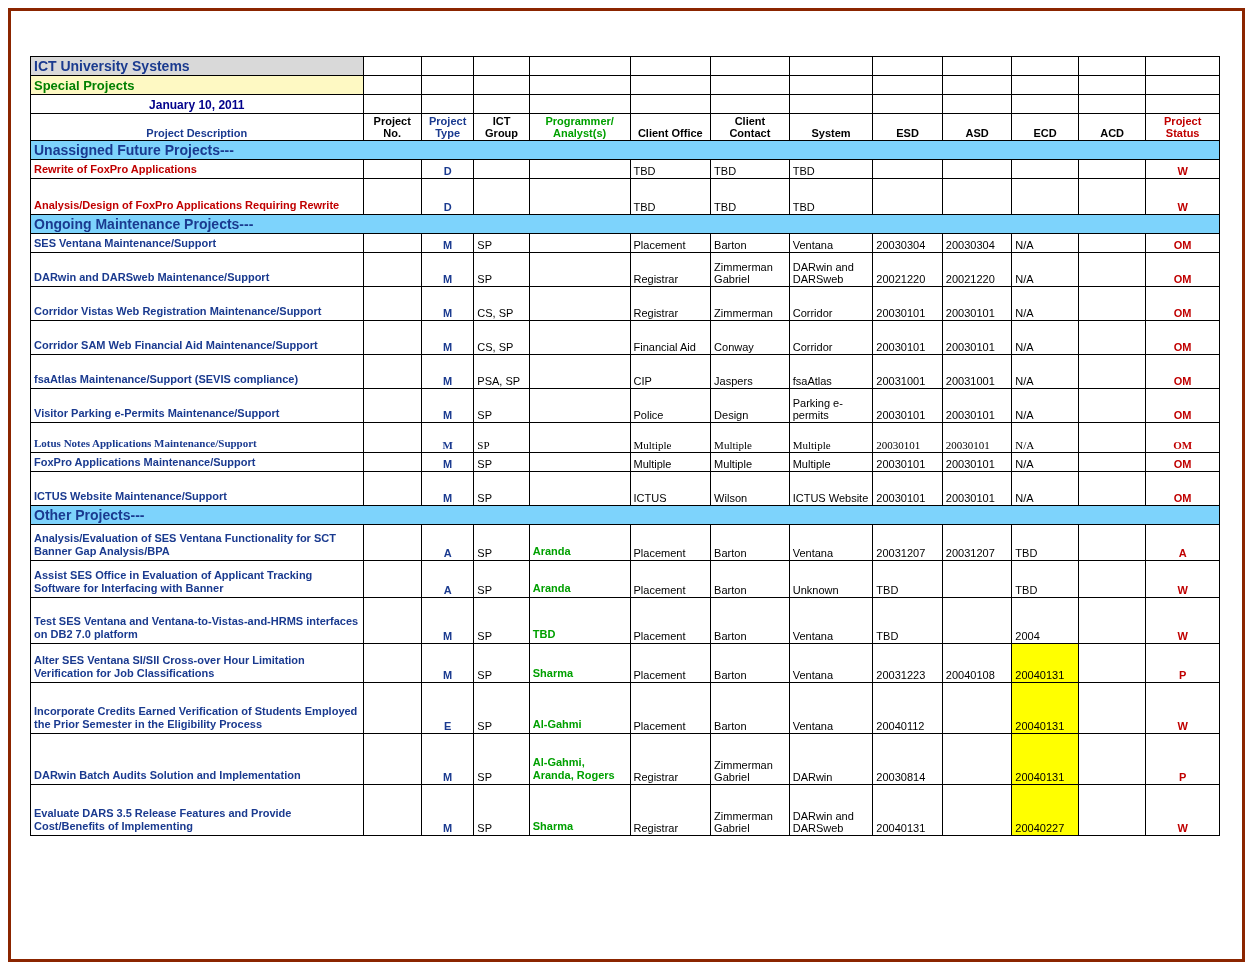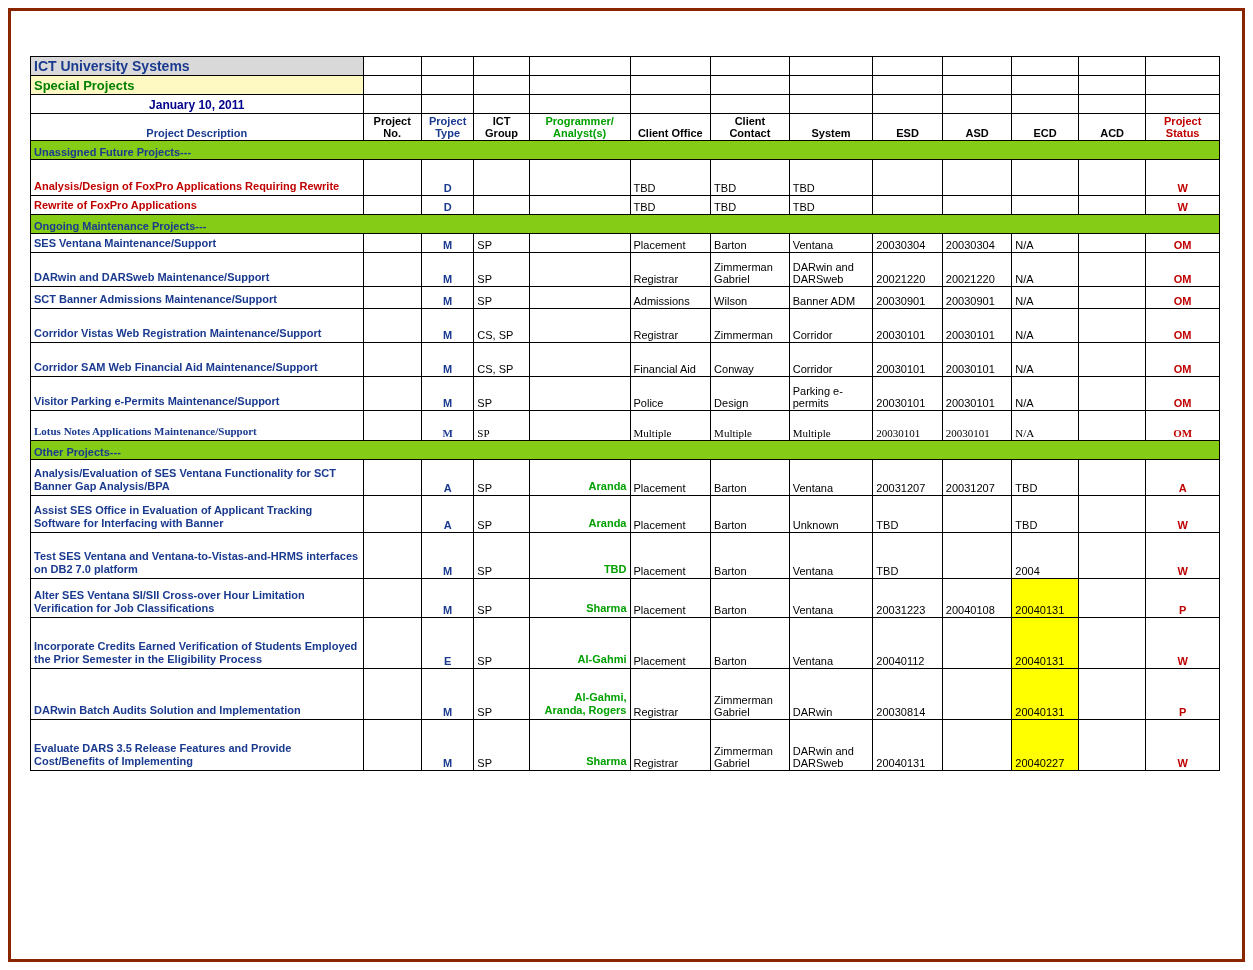--- a/index.html
+++ b/index.html
@@ -95,24 +95,24 @@
     text-align: center;
     vertical-align: middle;
     color: #000000;
     height: 42px;
     margin-top: 8px;
   }
   .hdr-blue { color: #1a3a8f; }
   .hdr-prog { color: #00a000; }
   .hdr-red  { color: #c00000; }
   .section-row td {
-    background: #84cc16;
+    background: #7dd3fc;
     font-weight: bold;
     color: #1a3a8f;
-    font-size: 11px;
+    font-size: 14px;
     text-align: left;
     height: 17px;
     vertical-align: middle;
   }
   .desc {
     font-weight: bold;
     font-size: 11px;
     color: #1a3a8f;
     text-align: left;
     vertical-align: middle;
@@ -133,21 +133,21 @@
     color: #1a3a8f;
     font-size: 11px;
     vertical-align: middle;
   }
   .ict {
     text-align: left;
     font-size: 11px;
     vertical-align: middle;
   }
   .prog {
-    text-align: right;
+    text-align: left;
     font-weight: bold;
     color: #00a000;
     font-size: 11px;
     vertical-align: middle;
     line-height: 1.25;
   }
   .plain {
     text-align: left;
     font-size: 11px;
     vertical-align: bottom;
@@ -261,37 +261,37 @@
         <td class="hdr hdr-red">
           <div>Project</div>
           <div>Status</div>
         </td>
       </tr>
     </tbody>
     <tbody id="body-rows">
         <tr class="section-row">
           <td colspan="13">Unassigned Future Projects---</td>
         </tr>
-        <tr style="height: 36px;">
-          <td class="desc-red">Analysis/Design of FoxPro Applications Requiring Rewrite</td>
+        <tr style="height: 17px;">
+          <td class="desc-red">Rewrite of FoxPro Applications</td>
           <td class="ctr v-mid">&nbsp;</td>
           <td class="type">D</td>
           <td class="ict">&nbsp;</td>
           <td class="prog">&nbsp;</td>
           <td class="plain v-mid">TBD</td>
           <td class="plain v-mid">TBD</td>
           <td class="plain v-mid">TBD</td>
           <td class="plain">&nbsp;</td>
           <td class="plain">&nbsp;</td>
           <td class="plain">&nbsp;</td>
           <td class="plain">&nbsp;</td>
           <td class="status">W</td>
         </tr>
-        <tr style="height: 17px;">
-          <td class="desc-red">Rewrite of FoxPro Applications</td>
+        <tr style="height: 36px;">
+          <td class="desc-red">Analysis/Design of FoxPro Applications Requiring Rewrite</td>
           <td class="ctr v-mid">&nbsp;</td>
           <td class="type">D</td>
           <td class="ict">&nbsp;</td>
           <td class="prog">&nbsp;</td>
           <td class="plain v-mid">TBD</td>
           <td class="plain v-mid">TBD</td>
           <td class="plain v-mid">TBD</td>
           <td class="plain">&nbsp;</td>
           <td class="plain">&nbsp;</td>
           <td class="plain">&nbsp;</td>
@@ -324,35 +324,20 @@
           <td class="prog">&nbsp;</td>
           <td class="plain v-mid">Registrar</td>
           <td class="plain v-mid">Zimmerman Gabriel</td>
           <td class="plain v-mid">DARwin and DARSweb</td>
           <td class="plain">20021220</td>
           <td class="plain">20021220</td>
           <td class="plain">N/A</td>
           <td class="plain">&nbsp;</td>
           <td class="status">OM</td>
         </tr>
-        <tr style="height: 22px;">
-          <td class="desc">SCT Banner Admissions Maintenance/Support</td>
-          <td class="ctr v-mid">&nbsp;</td>
-          <td class="type">M</td>
-          <td class="ict">SP</td>
-          <td class="prog">&nbsp;</td>
-          <td class="plain v-mid">Admissions</td>
-          <td class="plain v-mid">Wilson</td>
-          <td class="plain v-mid">Banner ADM</td>
-          <td class="plain">20030901</td>
-          <td class="plain">20030901</td>
-          <td class="plain">N/A</td>
-          <td class="plain">&nbsp;</td>
-          <td class="status">OM</td>
-        </tr>
         <tr style="height: 34px;">
           <td class="desc">Corridor Vistas Web Registration Maintenance/Support</td>
           <td class="ctr v-mid">&nbsp;</td>
           <td class="type">M</td>
           <td class="ict">CS, SP</td>
           <td class="prog">&nbsp;</td>
           <td class="plain v-mid">Registrar</td>
           <td class="plain v-mid">Zimmerman</td>
           <td class="plain v-mid">Corridor</td>
           <td class="plain">20030101</td>
@@ -370,20 +355,35 @@
           <td class="plain v-mid">Financial Aid</td>
           <td class="plain v-mid">Conway</td>
           <td class="plain v-mid">Corridor</td>
           <td class="plain">20030101</td>
           <td class="plain">20030101</td>
           <td class="plain">N/A</td>
           <td class="plain">&nbsp;</td>
           <td class="status">OM</td>
         </tr>
         <tr style="height: 34px;">
+          <td class="desc">fsaAtlas Maintenance/Support (SEVIS compliance)</td>
+          <td class="ctr v-mid">&nbsp;</td>
+          <td class="type">M</td>
+          <td class="ict">PSA, SP</td>
+          <td class="prog">&nbsp;</td>
+          <td class="plain v-mid">CIP</td>
+          <td class="plain v-mid">Jaspers</td>
+          <td class="plain v-mid">fsaAtlas</td>
+          <td class="plain">20031001</td>
+          <td class="plain">20031001</td>
+          <td class="plain">N/A</td>
+          <td class="plain">&nbsp;</td>
+          <td class="status">OM</td>
+        </tr>
+        <tr style="height: 34px;">
           <td class="desc">Visitor Parking e-Permits Maintenance/Support</td>
           <td class="ctr v-mid">&nbsp;</td>
           <td class="type">M</td>
           <td class="ict">SP</td>
           <td class="prog">&nbsp;</td>
           <td class="plain v-mid">Police</td>
           <td class="plain v-mid">Design</td>
           <td class="plain v-mid">Parking e-permits</td>
           <td class="plain">20030101</td>
           <td class="plain">20030101</td>
@@ -393,20 +393,50 @@
         </tr>
         <tr style="height: 30px; font-family: Liberation Serif, serif;">
           <td class="desc">Lotus Notes Applications Maintenance/Support</td>
           <td class="ctr v-mid">&nbsp;</td>
           <td class="type">M</td>
           <td class="ict">SP</td>
           <td class="prog">&nbsp;</td>
           <td class="plain v-mid">Multiple</td>
           <td class="plain v-mid">Multiple</td>
           <td class="plain v-mid">Multiple</td>
+          <td class="plain">20030101</td>
+          <td class="plain">20030101</td>
+          <td class="plain">N/A</td>
+          <td class="plain">&nbsp;</td>
+          <td class="status">OM</td>
+        </tr>
+        <tr style="height: 18px;">
+          <td class="desc">FoxPro Applications Maintenance/Support</td>
+          <td class="ctr v-mid">&nbsp;</td>
+          <td class="type">M</td>
+          <td class="ict">SP</td>
+          <td class="prog">&nbsp;</td>
+          <td class="plain v-mid">Multiple</td>
+          <td class="plain v-mid">Multiple</td>
+          <td class="plain v-mid">Multiple</td>
+          <td class="plain">20030101</td>
+          <td class="plain">20030101</td>
+          <td class="plain">N/A</td>
+          <td class="plain">&nbsp;</td>
+          <td class="status">OM</td>
+        </tr>
+        <tr style="height: 34px;">
+          <td class="desc">ICTUS Website Maintenance/Support</td>
+          <td class="ctr v-mid">&nbsp;</td>
+          <td class="type">M</td>
+          <td class="ict">SP</td>
+          <td class="prog">&nbsp;</td>
+          <td class="plain v-mid">ICTUS</td>
+          <td class="plain v-mid">Wilson</td>
+          <td class="plain v-mid">ICTUS Website</td>
           <td class="plain">20030101</td>
           <td class="plain">20030101</td>
           <td class="plain">N/A</td>
           <td class="plain">&nbsp;</td>
           <td class="status">OM</td>
         </tr>
         <tr class="section-row">
           <td colspan="13">Other Projects---</td>
         </tr>
         <tr style="height: 36px; margin-left: 44px;">

